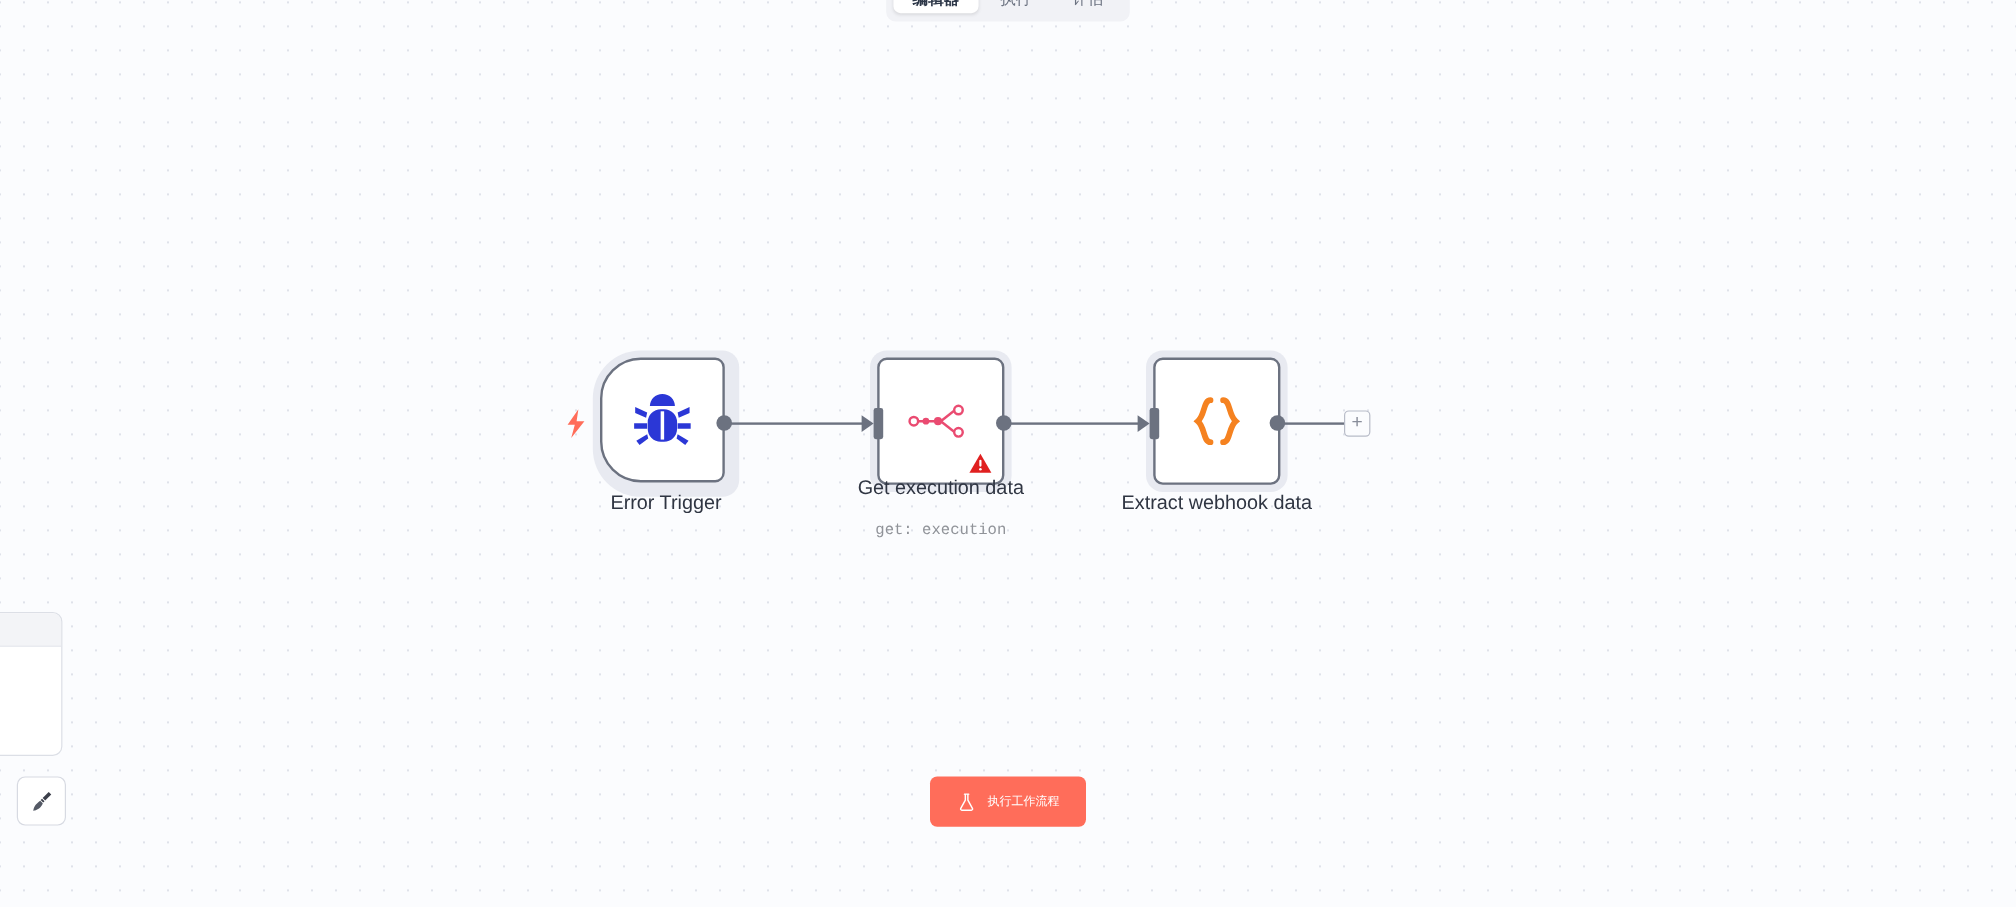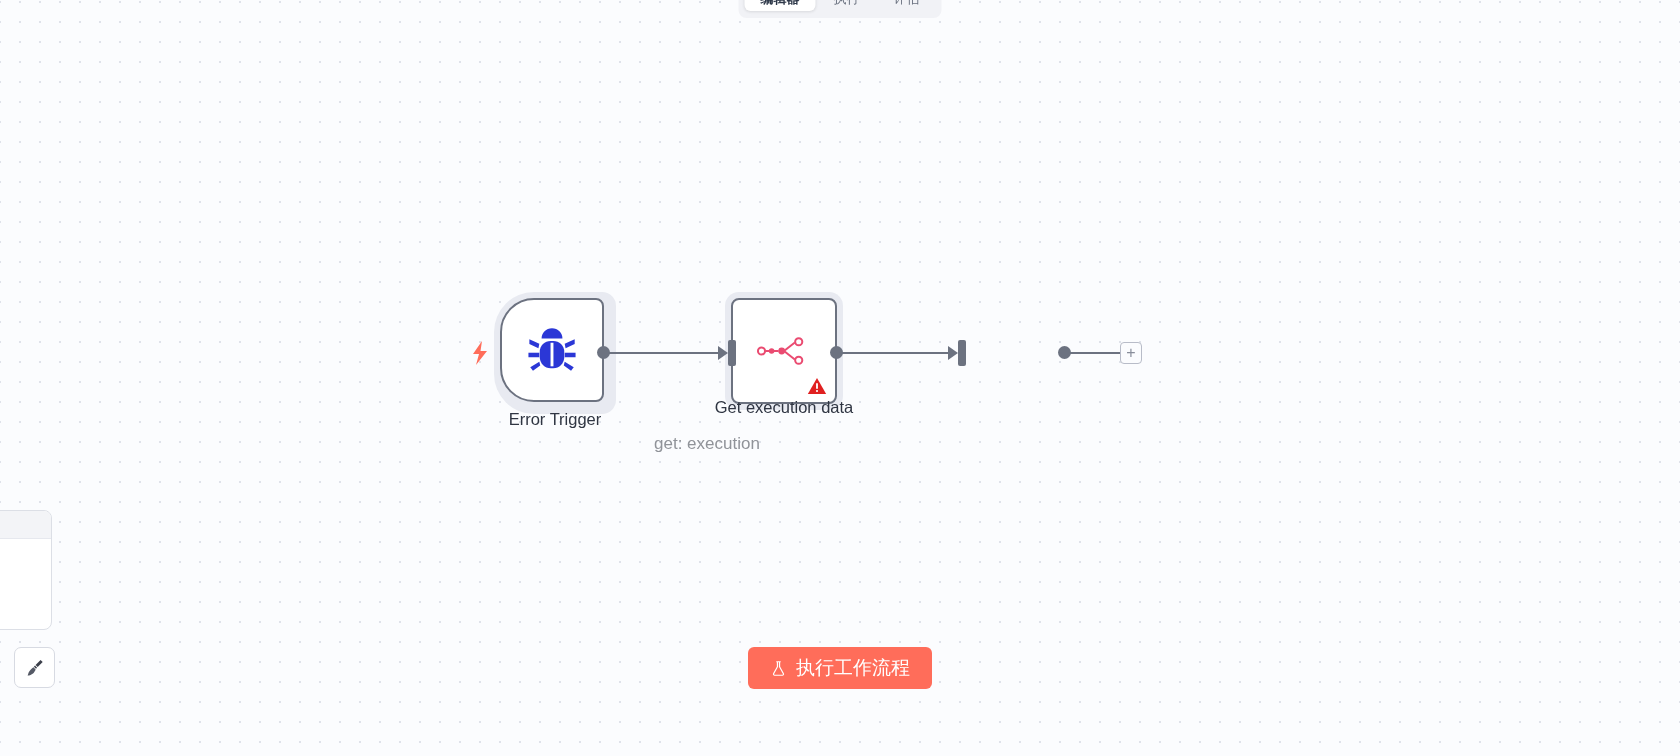--- a/index.html
+++ b/index.html
@@ -127,23 +127,25 @@
     text-align: center;
     font-size: 16.5px;
     color: #2f3542;
     white-space: nowrap;
   }
   .node-sublabel {
     position: absolute;
     width: 260px;
     left: 50%;
     transform: translateX(-50%);
-    font-size: 17px;
+    text-align: center;
+    font-size: 13px;
     color: #909399;
     white-space: nowrap;
+    font-family: Liberation Mono, monospace;
   }
 
   
   .bolt-icon {
     position: absolute;
     left: 470px;
     top: 341px;
     width: 20px;
     height: 24px;
     z-index: 8;
@@ -215,21 +217,21 @@
     position: absolute;
     left: 50%;
     transform: translateX(-50%);
     top: 647px;
     height: 42px;
     padding: 0 22px;
     background: #ff6d5a;
     color: #ffffff;
     border: none;
     border-radius: 6px;
-    font-size: 19px;
+    font-size: 10px;
     font-family: "Liberation Sans", sans-serif;
     display: flex;
     align-items: center;
     gap: 9px;
     cursor: pointer;
     z-index: 14;
   }
 </style>
 </head>
 <body>
@@ -303,20 +305,30 @@
       </div>
       <div class="node-label" style="top:100px;">Get execution data</div>
       <div class="node-sublabel" style="top:136px;">get: execution</div>
     </div>
     <div class="input-bar" style="left:728px; top:340px;"></div>
     <div class="endpoint-dot" style="left:830px; top:346px;"></div>
 
     <div class="conn-line" style="left:840px; top:352px; width:110px;"></div>
     <div class="arrow-head" style="left:948px; top:346px;"></div>
 
+    <div class="node-group node-regular" style="left:961px; top:298px; width:106px; height:110px;">
+      <div class="node-halo" style="left:-6px; top:-6px; width:118px; height:118px;"></div>
+      <div class="node-box" style="left:0; top:0; width:106px; height:106px;">
+        <svg width="56" height="56" viewBox="0 0 64 64">
+          <path d="M26 12 C19 12 21 26 14 32 C21 38 19 52 26 52" fill="none" stroke="#f58220" stroke-width="5.5" stroke-linecap="round"></path>
+          <path d="M38 12 C45 12 43 26 50 32 C43 38 45 52 38 52" fill="none" stroke="#f58220" stroke-width="5.5" stroke-linecap="round"></path>
+        </svg>
+      </div>
+      <div class="node-label" style="top:112px;">Extract webhook data</div>
+    </div>
     <div class="input-bar" style="left:958px; top:340px;"></div>
     <div class="endpoint-dot" style="left:1058px; top:346px;"></div>
 
     <div class="conn-line" style="left:1068px; top:352px; width:52px;"></div>
     <div class="plus-stub" style="left:1120px; top:342px;">+</div>
 
   </div>
 
   <button class="execute-btn">
     <svg width="17" height="17" viewBox="0 0 24 24">

